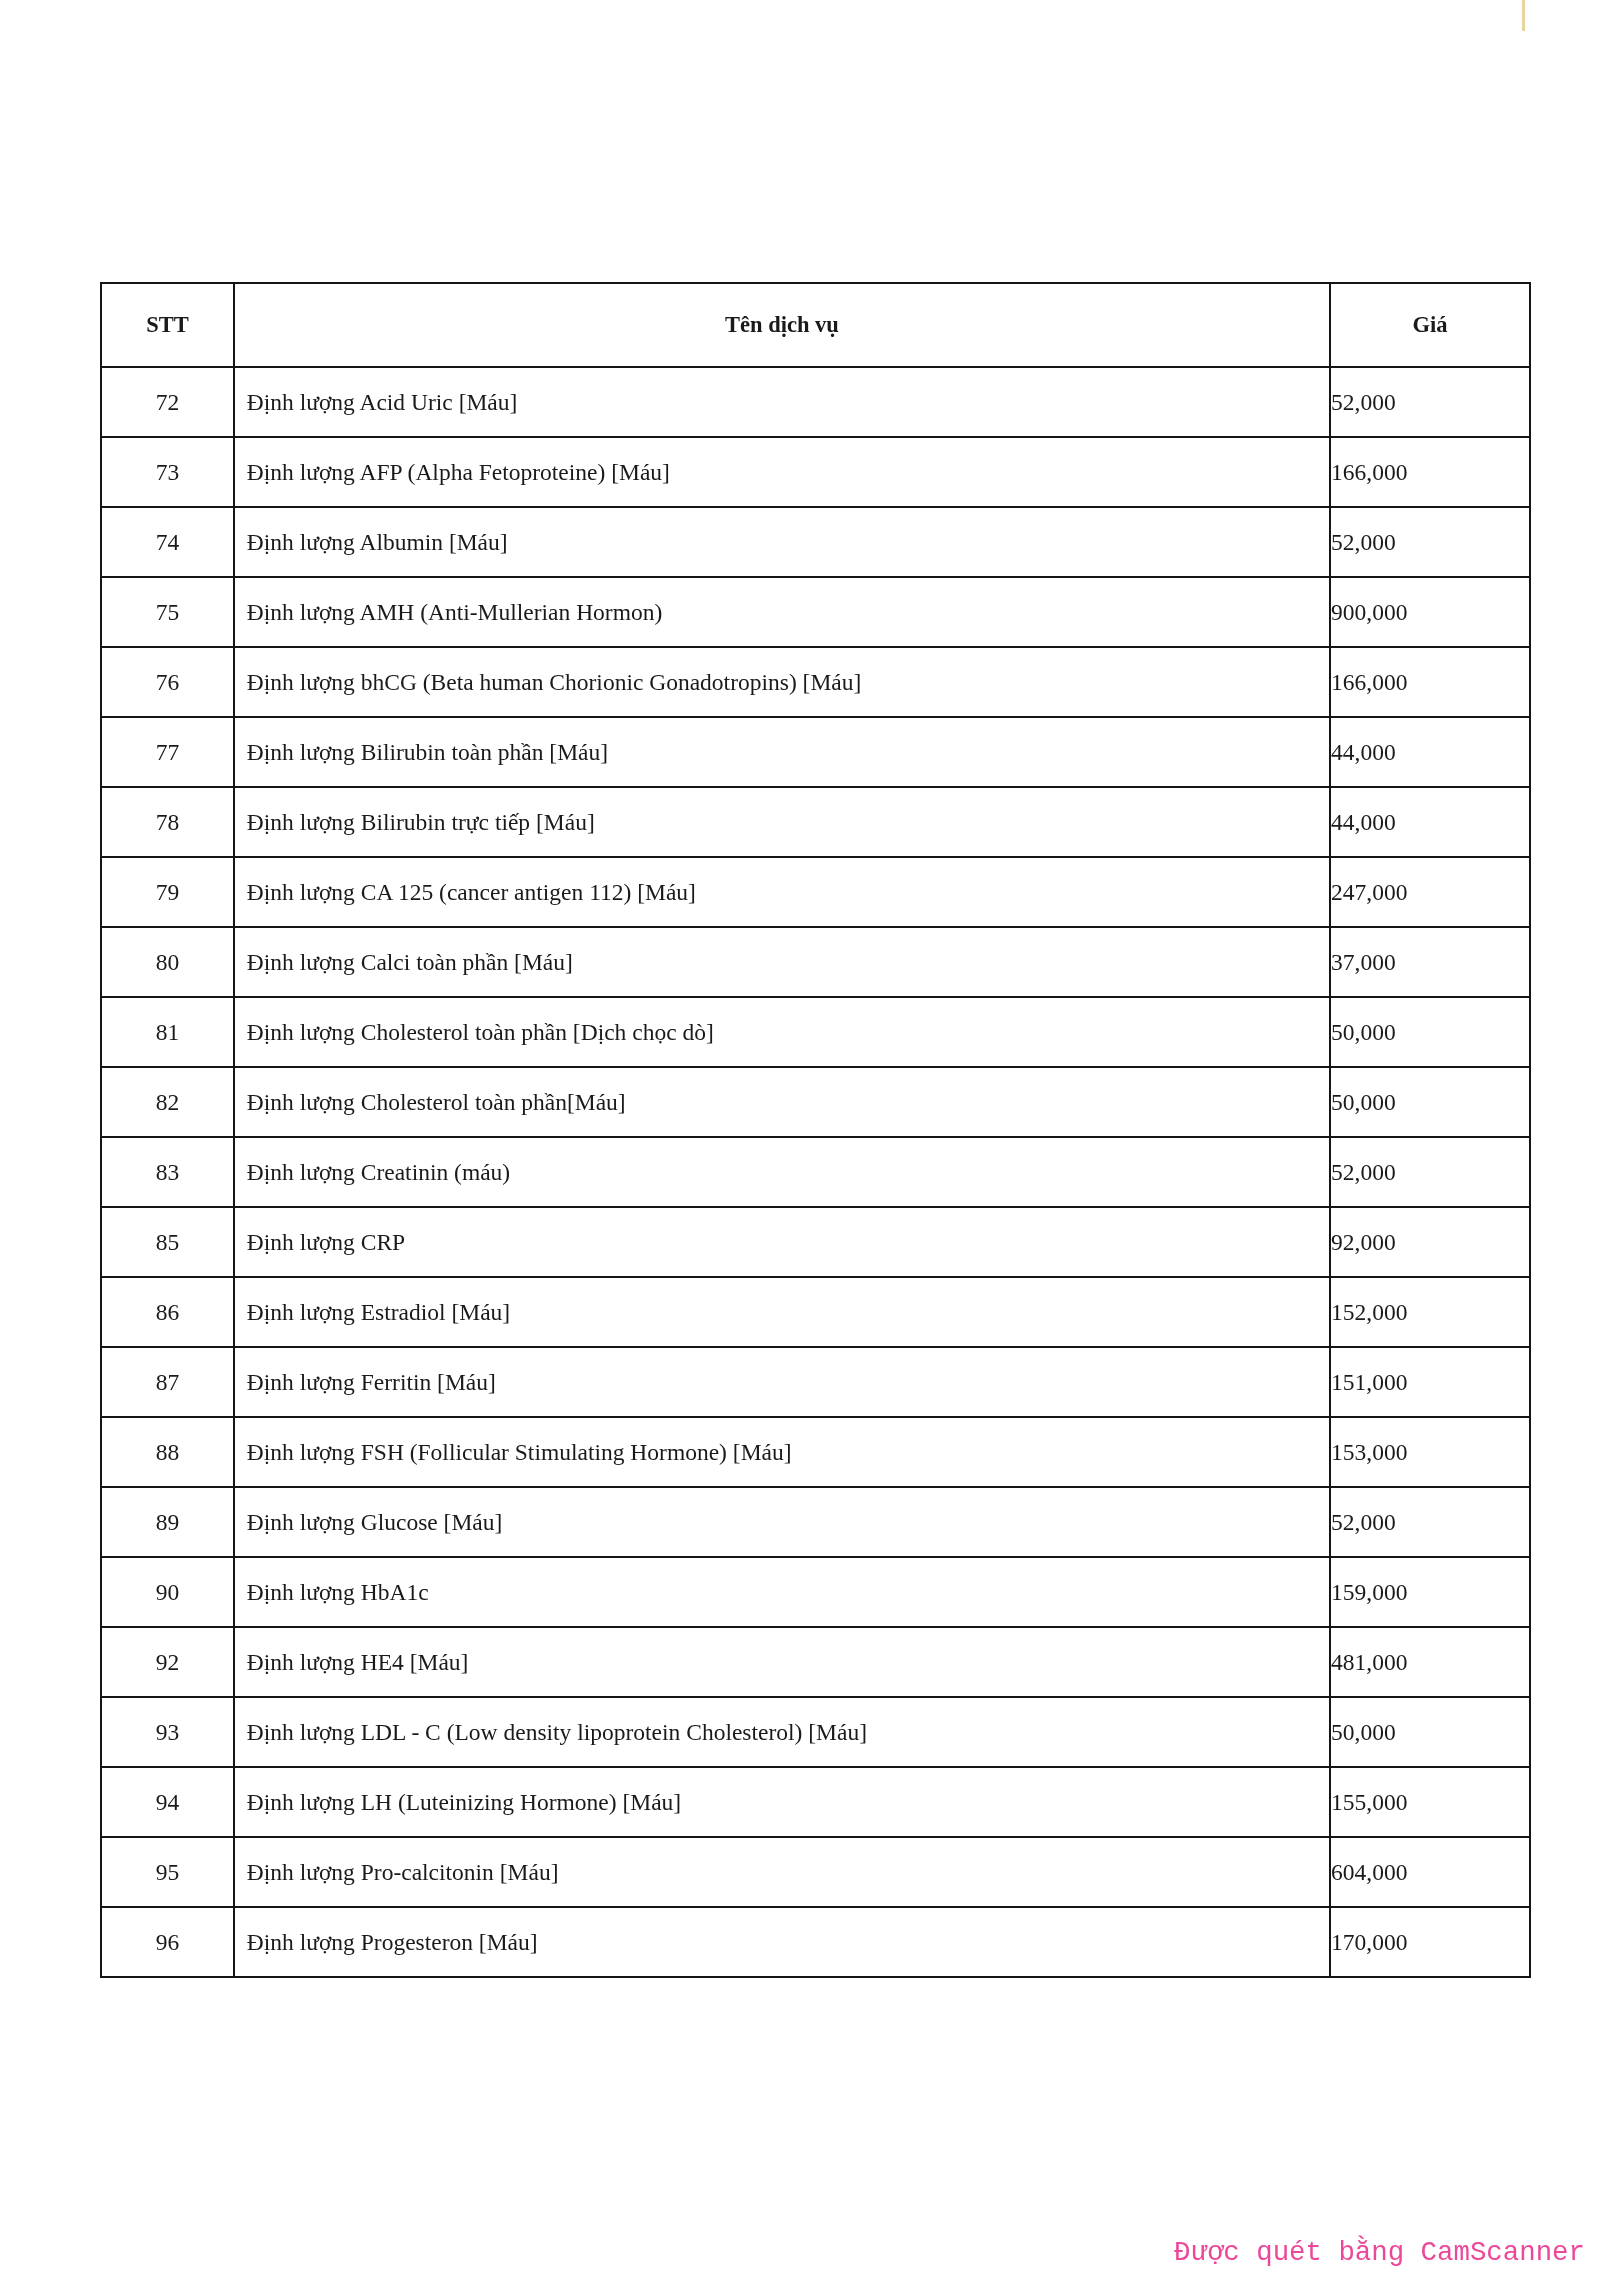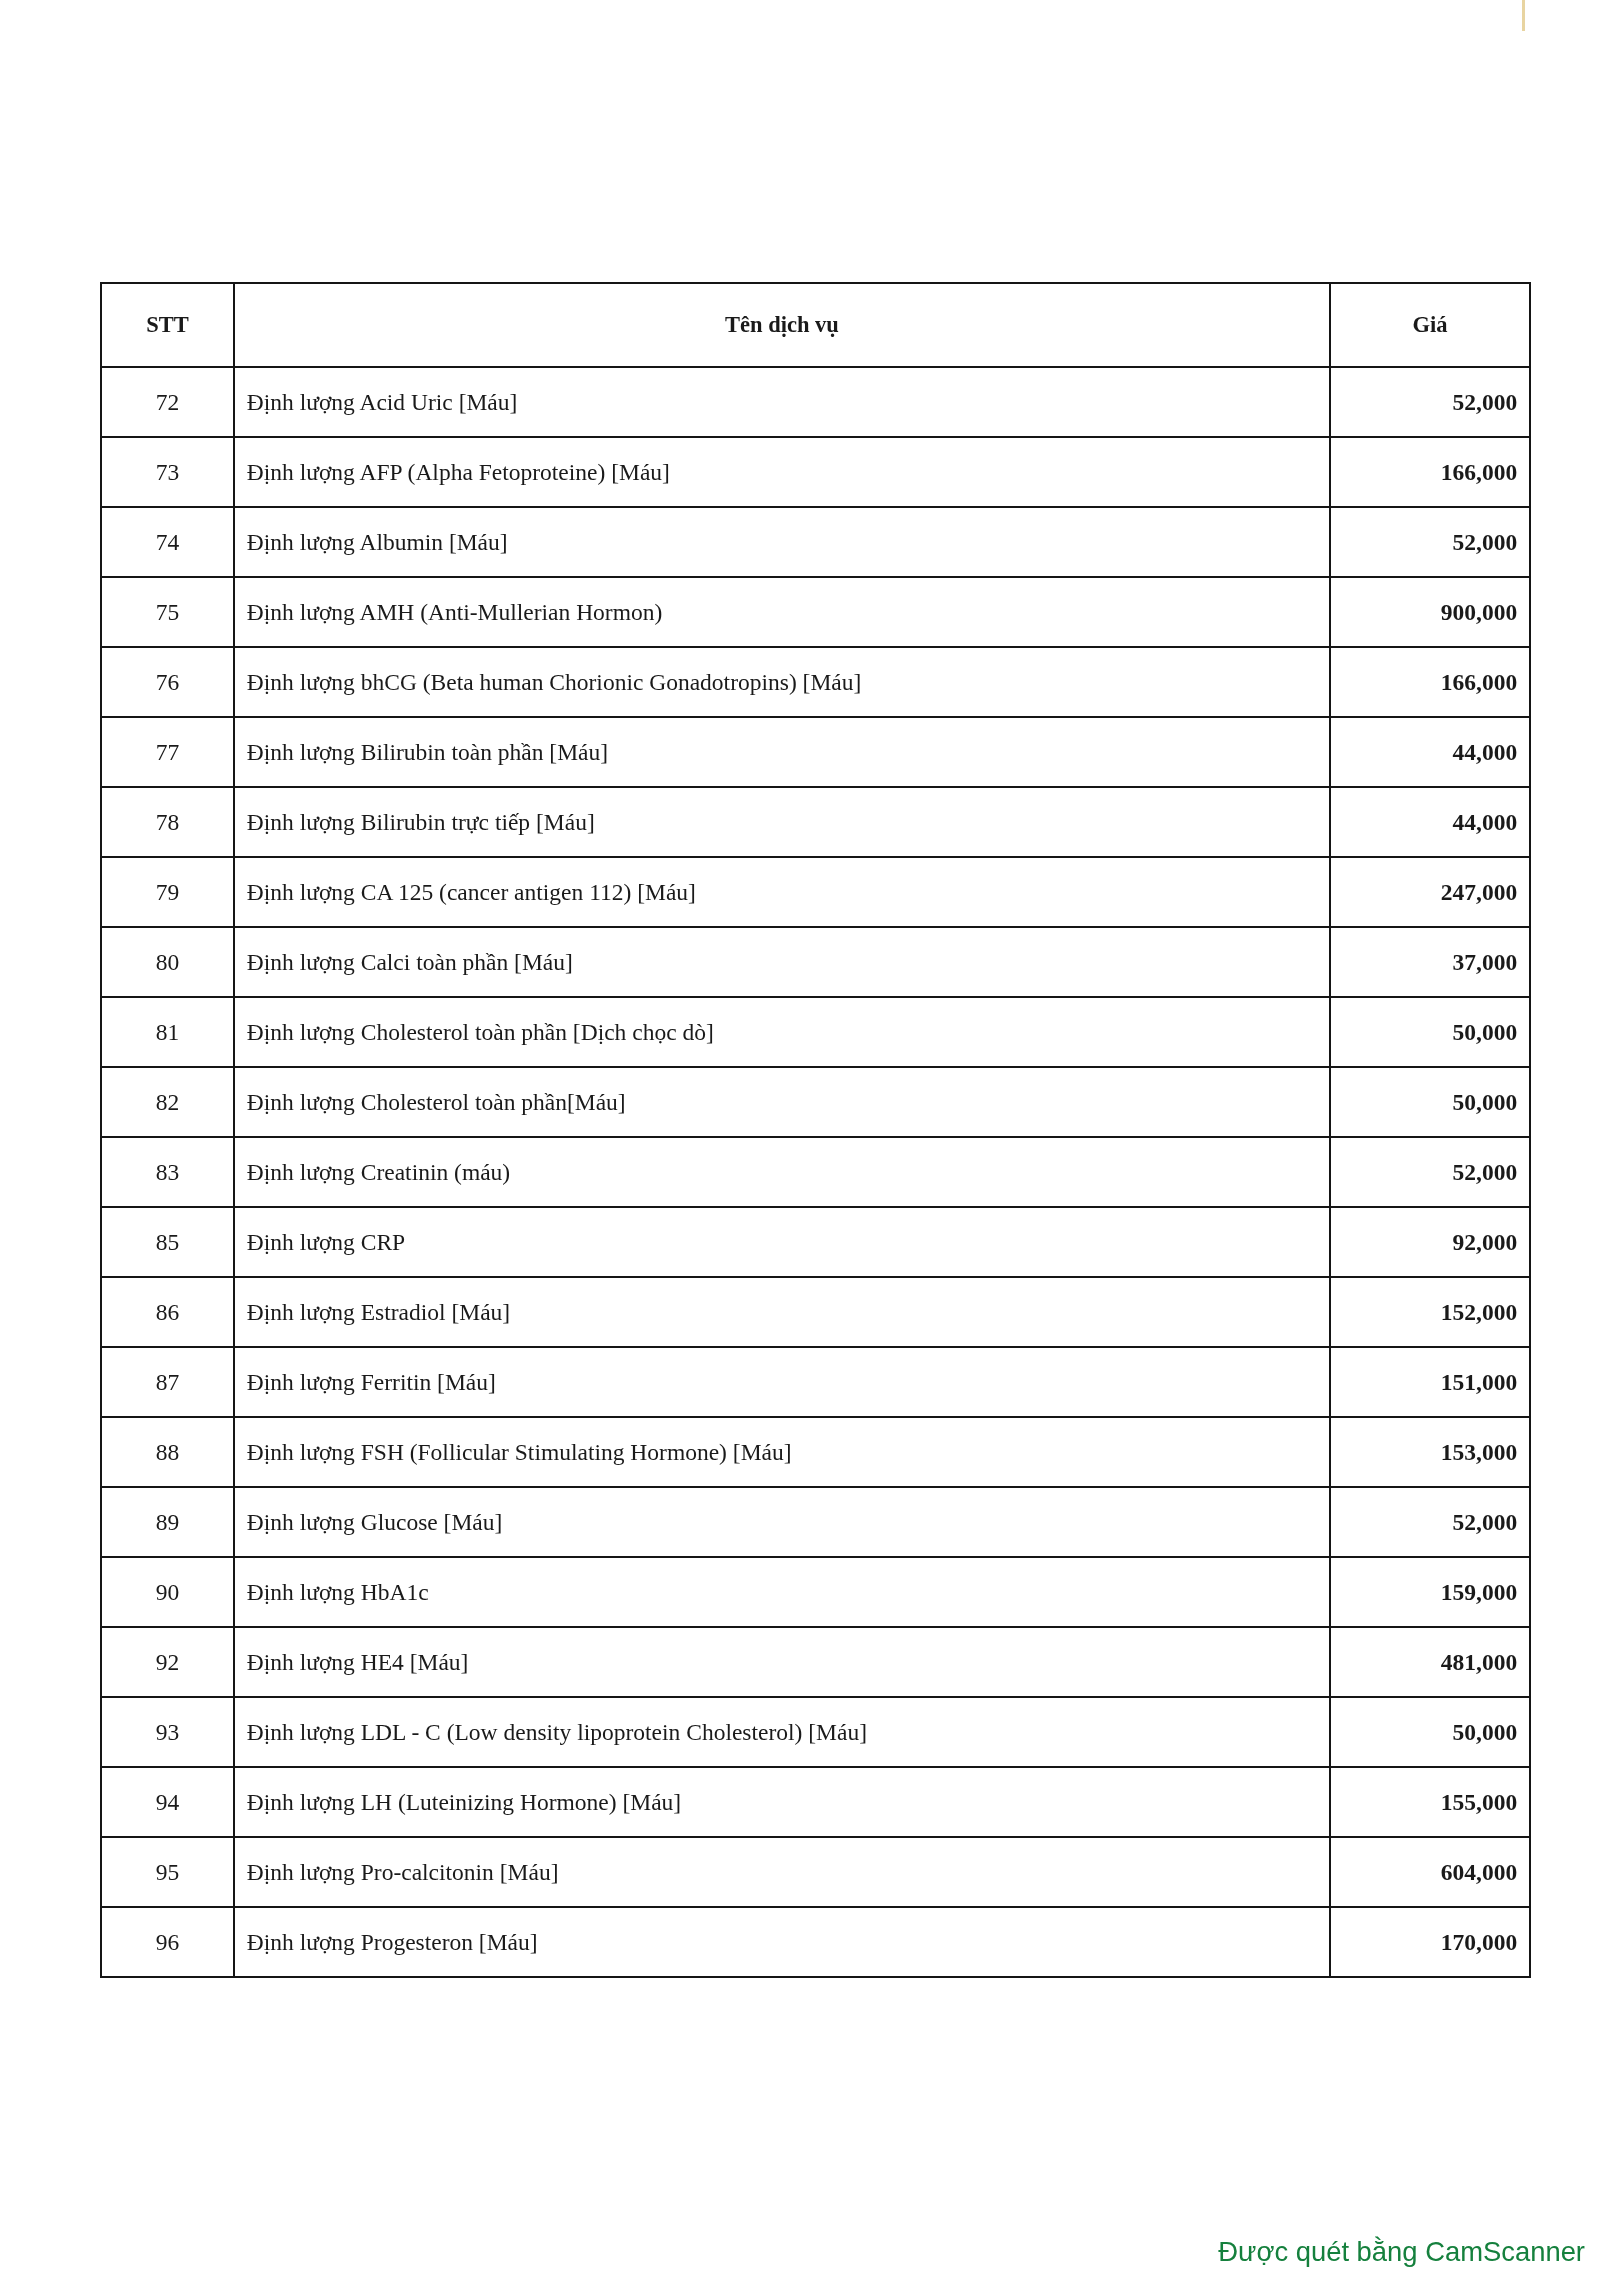--- a/index.html
+++ b/index.html
@@ -47,28 +47,28 @@
       height: 68px;
     }
     .col-stt { width: 133px; }
     .col-name { width: 1096px; }
     .col-price { width: 200px; }
     .th-stt { text-align: center; border-radius: 22px; }
     .th-name { text-align: center; }
     .th-price { text-align: center; }
     .td-stt { text-align: center; border-radius: 12px; }
     .td-name { text-align: left; padding-left: 11.8px !important; }
-    .td-price { text-align: right; padding-right: 11.8px !important; font-weight: bold; }
+    .td-price { text-align: left; padding-right: 11.8px !important; }
     .footer-watermark {
       position: absolute;
       right: 35px;
       bottom: 25.5px;
-      font-family: Liberation Sans, sans-serif;
+      font-family: Liberation Mono, monospace;
       font-size: 27.4px;
-      color: #15803d;
+      color: #ec4899;
     }
   </style>
 </head>
 <body>
 
 <div class="scan-mark"></div>
 
 <table class="price-table">
   <colgroup>
     <col class="col-stt">

